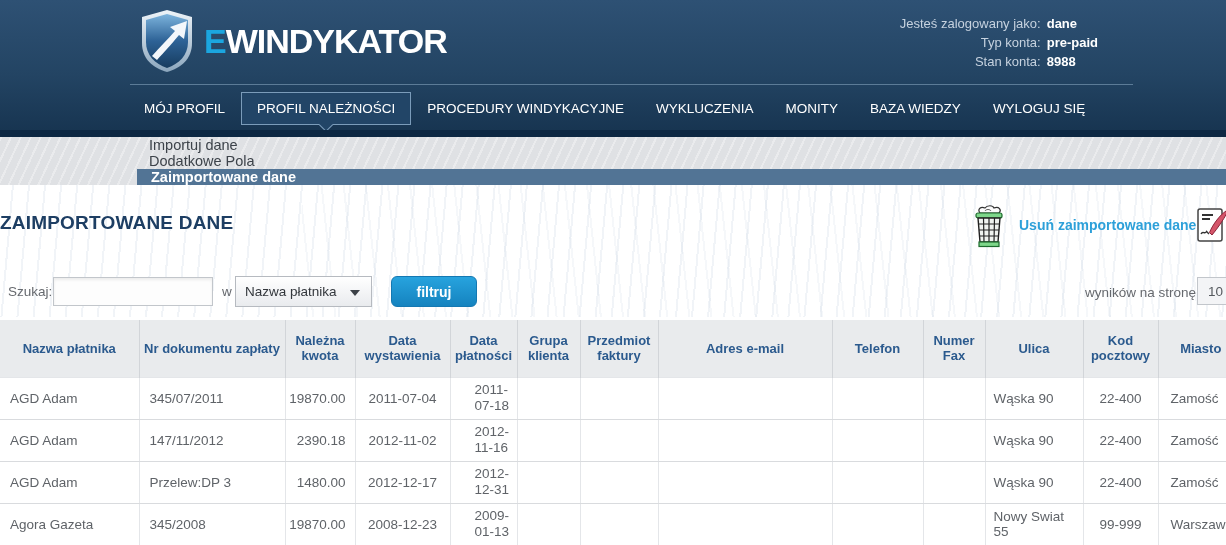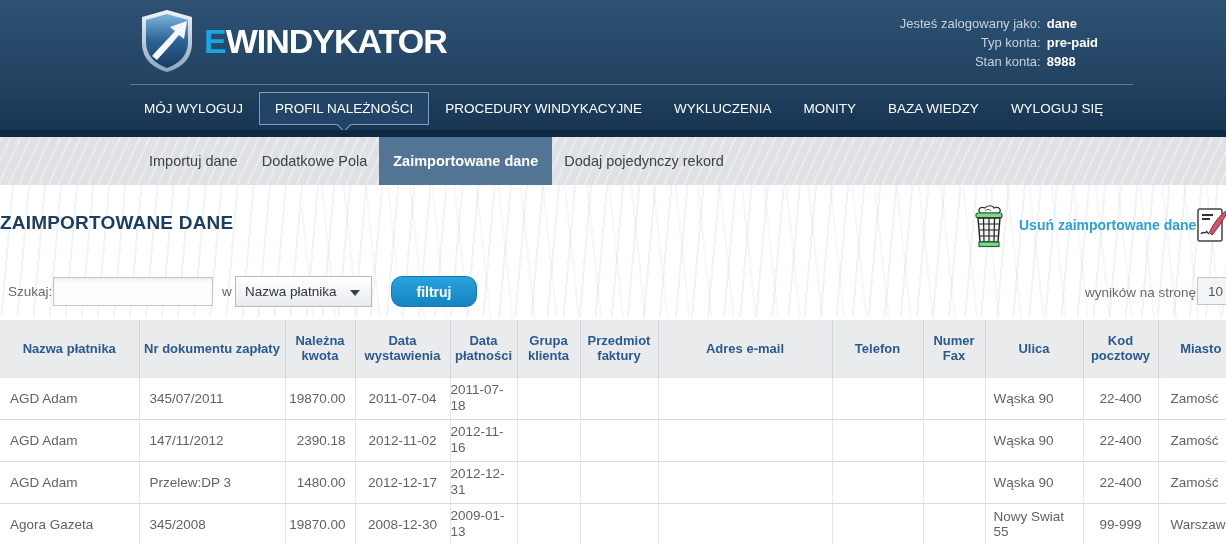--- a/index.html
+++ b/index.html
@@ -25,21 +25,21 @@
 
   .nav { position:absolute; top:86px; left:128px; height:44px; display:flex; align-items:center; }
   .nav-item { color:#fff; font-size:13.5px; padding:9px 16px; white-space:nowrap; cursor:pointer; }
   .nav-item.active { position:relative; border:1px solid #7b9cba; background:#224567; padding:8px 15px; }
   .nav-item.active::after { content:''; position:absolute; left:50%; bottom:-6px; width:9px; height:9px; margin-left:-5px;
          background:#224567; border-right:1px solid #7b9cba; border-bottom:1px solid #7b9cba; transform:rotate(45deg); }
 
   
   .subnav { position:absolute; top:137px; left:0; width:1226px; height:48px; background:#dfe1e4;
          background-image:repeating-linear-gradient(115deg, rgba(255,255,255,.35) 0 2px, rgba(0,0,0,0) 2px 9px);
-         display:flex; align-items:stretch; padding-left:137px; }
+         display:flex; align-items:stretch; padding-left:137px;flex-direction:column; }
   .subnav-item { display:flex; align-items:center; padding:0 12px; font-size:14.5px; color:#3d434a; cursor:pointer; white-space:nowrap; }
   .subnav-item.active { background:#527495; color:#fff; font-weight:bold; padding:0 14px; }
 
   
   .content { position:absolute; top:185px; left:0; width:1226px; height:360px; background:#fff; }
   .deco { position:absolute; top:0; left:0; width:1226px; height:132px; overflow:hidden; pointer-events:none; }
   .deco::before { content:''; position:absolute; top:-90px; left:-120px; width:1600px; height:320px;
          background:repeating-linear-gradient(100deg, rgba(190,204,221,.22) 0 2px, rgba(0,0,0,0) 2px 16px);
          transform:rotate(-5deg); }
   .deco::after { content:''; position:absolute; top:-60px; left:300px; width:1300px; height:260px;
@@ -57,40 +57,40 @@
   .search-label { top:99px; left:8px; }
   .search-input { position:absolute; top:92px; left:53px; width:160px; height:29px; border:1px solid #c2c6cb;
          background:#fdfdfd; box-shadow:inset 0 2px 3px rgba(0,0,0,.07); padding:0 8px; font-size:13px; color:#333;
          font-family:"Liberation Sans","DejaVu Sans",sans-serif; }
   .in-label { top:99px; left:222px; }
   .field-select { position:absolute; top:91px; left:235px; width:137px; height:31px; border:1px solid #b6bac0;
          background:linear-gradient(#ffffff,#e9ebee); display:flex; align-items:center; padding:0 9px; font-size:13.5px;
          color:#33373c; cursor:pointer; }
   .select-arrow { position:absolute; right:11px; top:13px; width:0; height:0;
          border-left:5px solid transparent; border-right:5px solid transparent; border-top:6px solid #3c4147; }
-  .filter-btn { position:absolute; top:91px; left:391px; width:86px; height:31px; border:1px solid #1478b2; border-radius:11px;
+  .filter-btn { position:absolute; top:91px; left:391px; width:86px; height:31px; border:1px solid #1478b2; border-radius:6px;
          background:linear-gradient(#27a3de,#1583bf); color:#fff; font-weight:bold; font-size:14px; cursor:pointer;
          font-family:"Liberation Sans","DejaVu Sans",sans-serif; }
   .perpage-label { top:100px; left:1085px; }
   .perpage-box { position:absolute; top:92px; left:1197px; width:42px; height:28px; border:1px solid #c2c6cb;
          background:#f3f4f6; font-size:13.5px; color:#55595e; display:flex; align-items:center; padding-left:10px; cursor:pointer; }
 
   
   .tbl-wrap { position:absolute; top:135px; left:0; width:1226px; height:225px; overflow:hidden; }
   table { border-collapse:collapse; table-layout:fixed; width:1243px; }
   th { height:57px; background:#e9ebed; color:#2b5a8e; font-size:13px; font-weight:bold; text-align:center;
        vertical-align:middle; border-right:1px solid #d2d5d9; padding:0 4px; }
   th:last-child { border-right:none; }
   td { height:42px; background:#fff; color:#5f6368; font-size:13.5px; vertical-align:middle;
        border-bottom:1px solid #d9dbde; border-right:1px solid #e4e6e9; padding:0; }
   tbody tr:first-child td { border-top:1px solid #e4e6e9; }
   .c0,.c1 { text-align:left; padding-left:10px; }
   .c2 { text-align:right; padding-right:9px; }
   .c3 { text-align:center;margin-left:44px; }
-  .c4 { text-align:left; padding-left:0; line-height:16px; }
+  .c4 { text-align:left; padding-left:24px; line-height:16px; }
   .c10 { text-align:left; padding-left:8px; }
   .c11 { text-align:center; }
   .c12 { text-align:left; padding-left:12px; }
 </style>
 </head>
 <body>
 
 <div class="hdr">
   <div class="logo">
     <span>
@@ -120,21 +120,21 @@
     <div class="acc-label">Jesteś zalogowany jako:</div>
     <div class="acc-value">dane</div>
     <div class="acc-label">Typ konta:</div>
     <div class="acc-value">pre-paid</div>
     <div class="acc-label">Stan konta:</div>
     <div class="acc-value">8988</div>
   </div>
 
   <div class="hdr-sep"></div>
   <div class="nav">
-      <div class="nav-item">MÓJ WYLOGUJ</div>
+      <div class="nav-item">MÓJ PROFIL</div>
       <div class="nav-item active">PROFIL NALEŻNOŚCI</div>
       <div class="nav-item">PROCEDURY WINDYKACYJNE</div>
       <div class="nav-item">WYKLUCZENIA</div>
       <div class="nav-item">MONITY</div>
       <div class="nav-item">BAZA WIEDZY</div>
       <div class="nav-item">WYLOGUJ SIĘ</div>
     </div>
   <div class="hdr-strip"></div>
 </div>
 
@@ -259,21 +259,21 @@
             <td class="c8"></td>
             <td class="c9"></td>
             <td class="c10">Wąska 90</td>
             <td class="c11">22-400</td>
             <td class="c12">Zamość</td>
           </tr>
           <tr>
             <td class="c0">Agora Gazeta</td>
             <td class="c1">345/2008</td>
             <td class="c2">19870.00</td>
-            <td class="c3">2008-12-30</td>
+            <td class="c3">2008-12-23</td>
             <td class="c4">2009-01-13</td>
             <td class="c5"></td>
             <td class="c6"></td>
             <td class="c7"></td>
             <td class="c8"></td>
             <td class="c9"></td>
             <td class="c10">Nowy Swiat 55</td>
             <td class="c11">99-999</td>
             <td class="c12">Warszawa</td>
           </tr>

